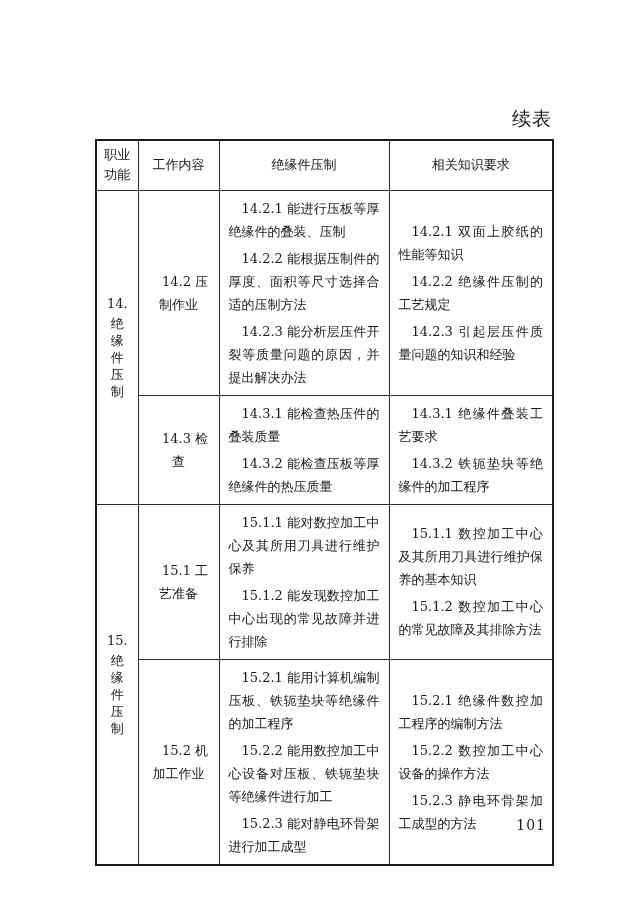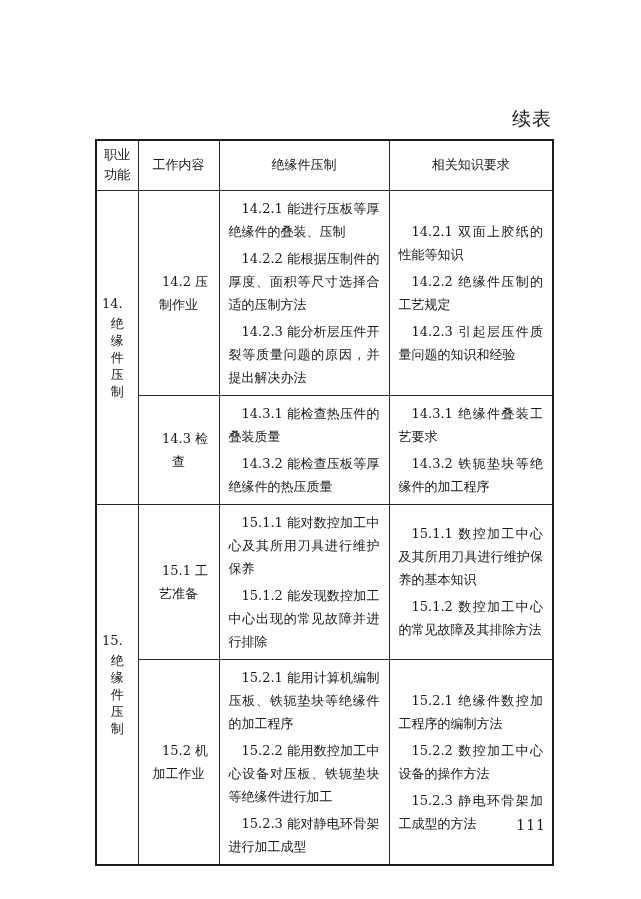--- a/index.html
+++ b/index.html
@@ -44,21 +44,21 @@
   tr.header-row th {
     text-align: center;
     line-height: 20px;
     white-space: pre-line;
   }
   tr.r-142 { height: 190px; }
   tr.r-143 { height: 104px; }
   tr.r-151 { height: 133px; }
   tr.r-152 { height: 188px; }
 
-  td.func-cell { text-align: left; padding: 2px 1px; }
+  td.func-cell { text-align: center; padding: 2px 1px; }
   .func-no { line-height: 17px; white-space: nowrap; }
   .func-name {
     width: 1em; margin: 3px auto 0;
     word-break: break-all; line-height: 17px;
   }
 
   td.work-cell p {
     margin: 0; text-indent: 1em; text-align: center; line-height: 23px;
   }
   td.text-cell p {
@@ -156,15 +156,15 @@
         </td>
         <td class="text-cell">
           <p>15.2.1 绝缘件数控加工程序的编制方法</p>
           <p>15.2.2 数控加工中心设备的操作方法</p>
           <p>15.2.3 静电环骨架加工成型的方法</p>
         </td>
       </tr>
     </tbody>
   </table>
 
-  <div class="page-number">111</div>
+  <div class="page-number">101</div>
 
 </div>
 
 </body></html>

